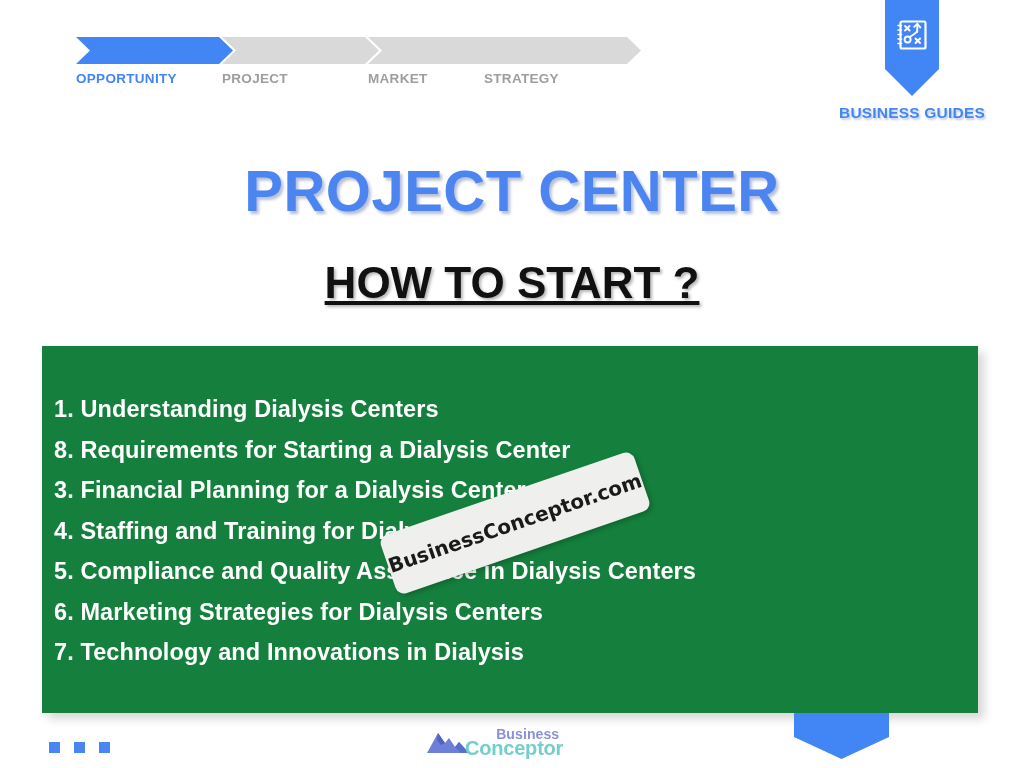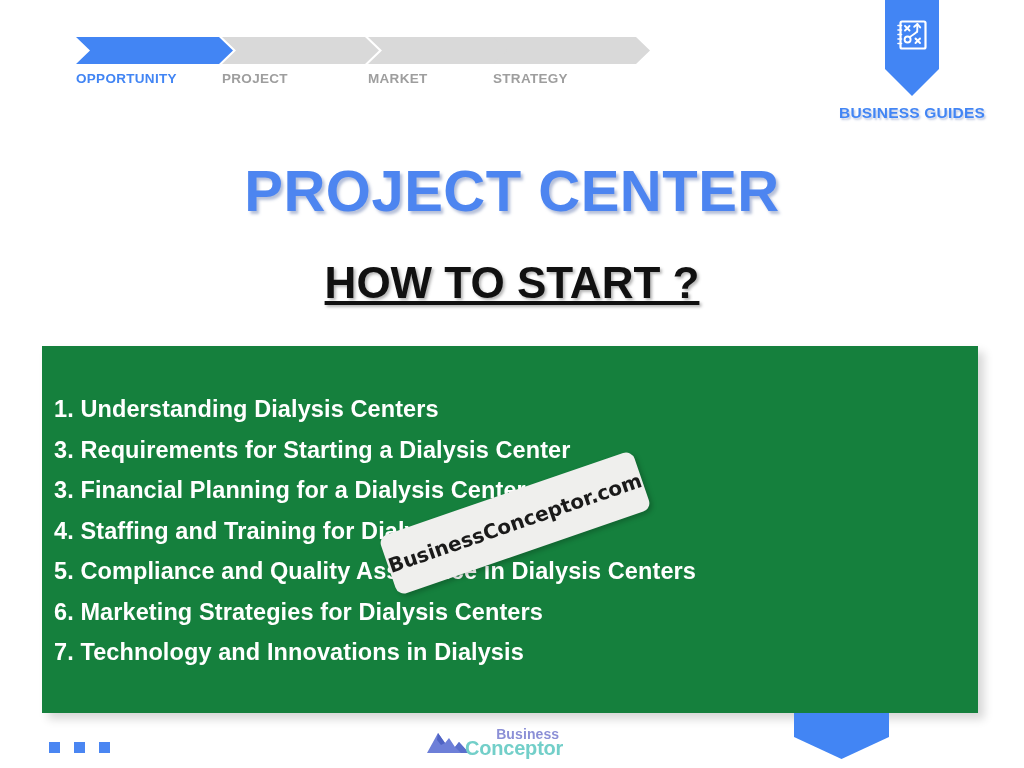--- a/index.html
+++ b/index.html
@@ -245,21 +245,21 @@
   <div class="step" style="left:146px; width:157px;">
     <div class="step-shape"></div>
     <div class="step-label">PROJECT</div>
   </div>
 
   <div class="step" style="left:292px; width:157px;">
     <div class="step-shape"></div>
     <div class="step-label">MARKET</div>
   </div>
 
-  <div class="step" style="left:417px; width:157px;">
+  <div class="step" style="left:408px; width:157px;">
     <div class="step-shape"></div>
     <div class="step-label">STRATEGY</div>
   </div>
 
 
 </div>
 
 <div id="brand-logo">
   <div class="banner-shape"></div>
   <svg class="playbook-icon" viewBox="0 0 34 34">
@@ -284,21 +284,21 @@
   </svg>
   <div class="brand-caption">BUSINESS GUIDES</div>
 </div>
 
 <div id="main-title">PROJECT CENTER</div>
 <div id="subtitle">HOW TO START ?</div>
 
 <div id="content-panel">
   <div id="agenda-list">
     <div class="agenda-item">1. Understanding Dialysis Centers</div>
-    <div class="agenda-item">3. Requirements for Starting a Dialysis Center</div>
+    <div class="agenda-item">8. Requirements for Starting a Dialysis Center</div>
     <div class="agenda-item">3. Financial Planning for a Dialysis Center</div>
     <div class="agenda-item">4. Staffing and Training for Dialysis Centers</div>
     <div class="agenda-item">5. Compliance and Quality Assurance in Dialysis Centers</div>
     <div class="agenda-item">6. Marketing Strategies for Dialysis Centers</div>
     <div class="agenda-item">7. Technology and Innovations in Dialysis</div>
   </div>
 </div>
 
 <div id="watermark">
   <span id="watermark-text">BusinessConceptor.com</span>

